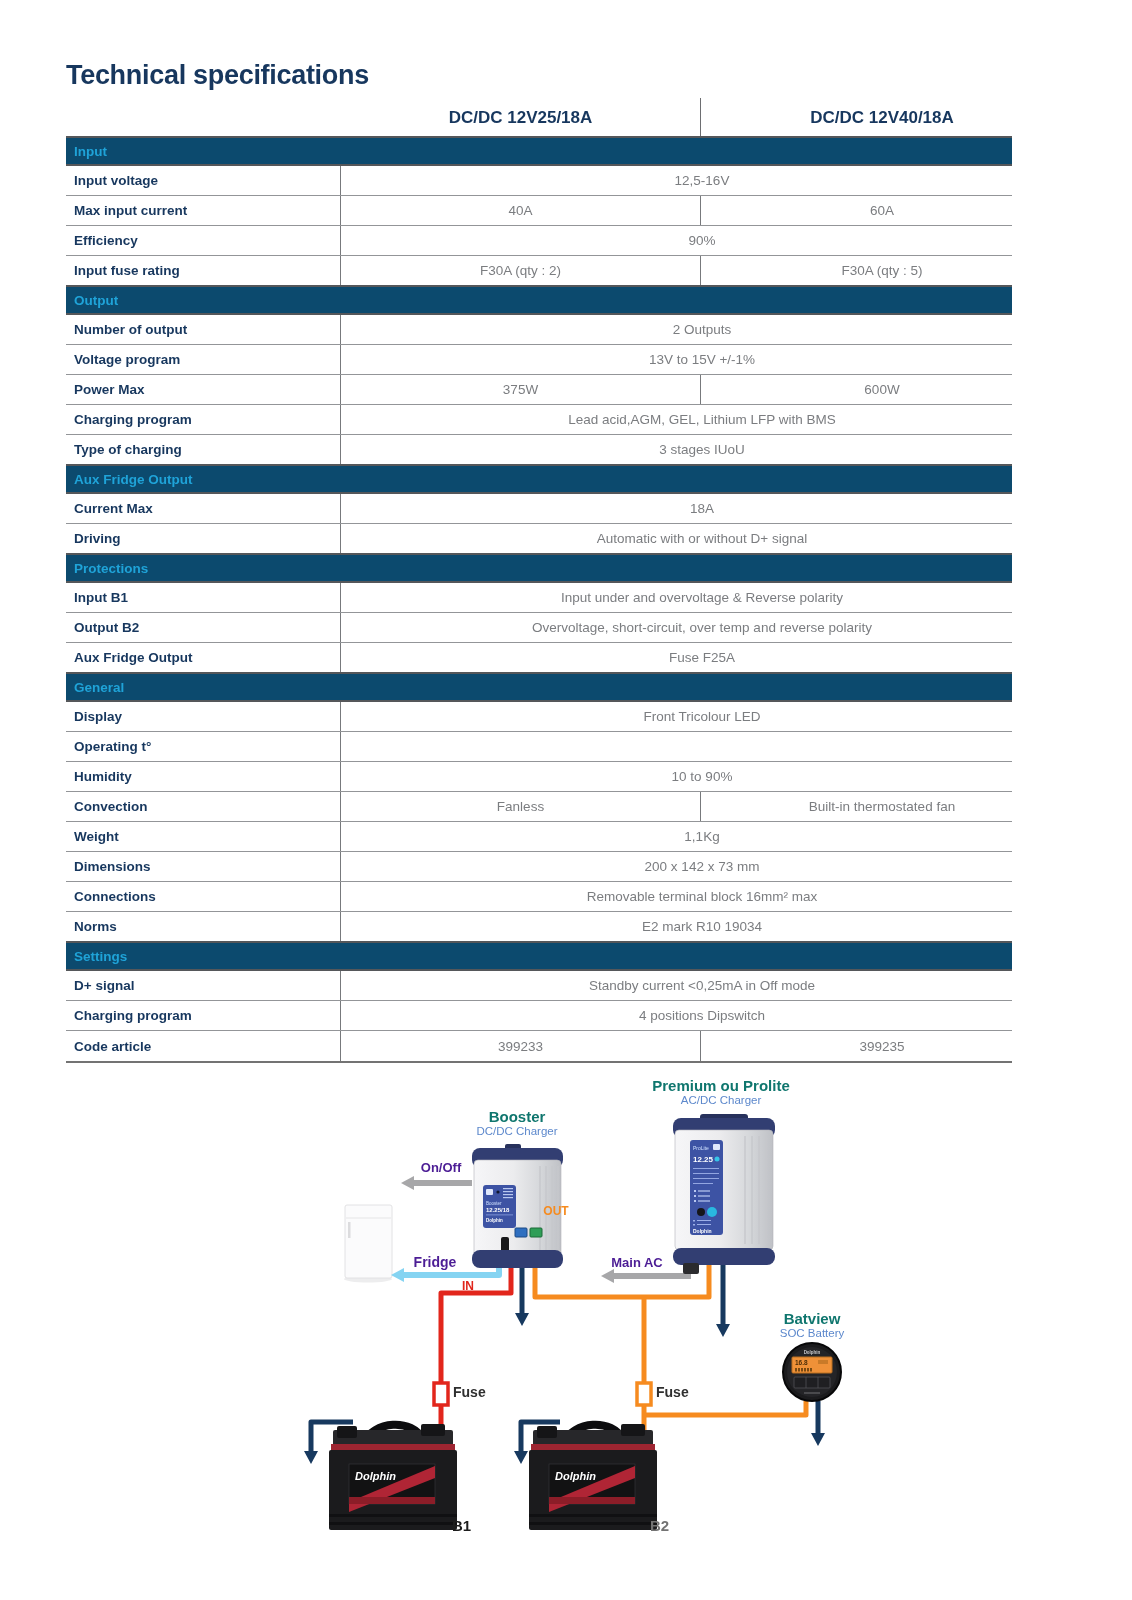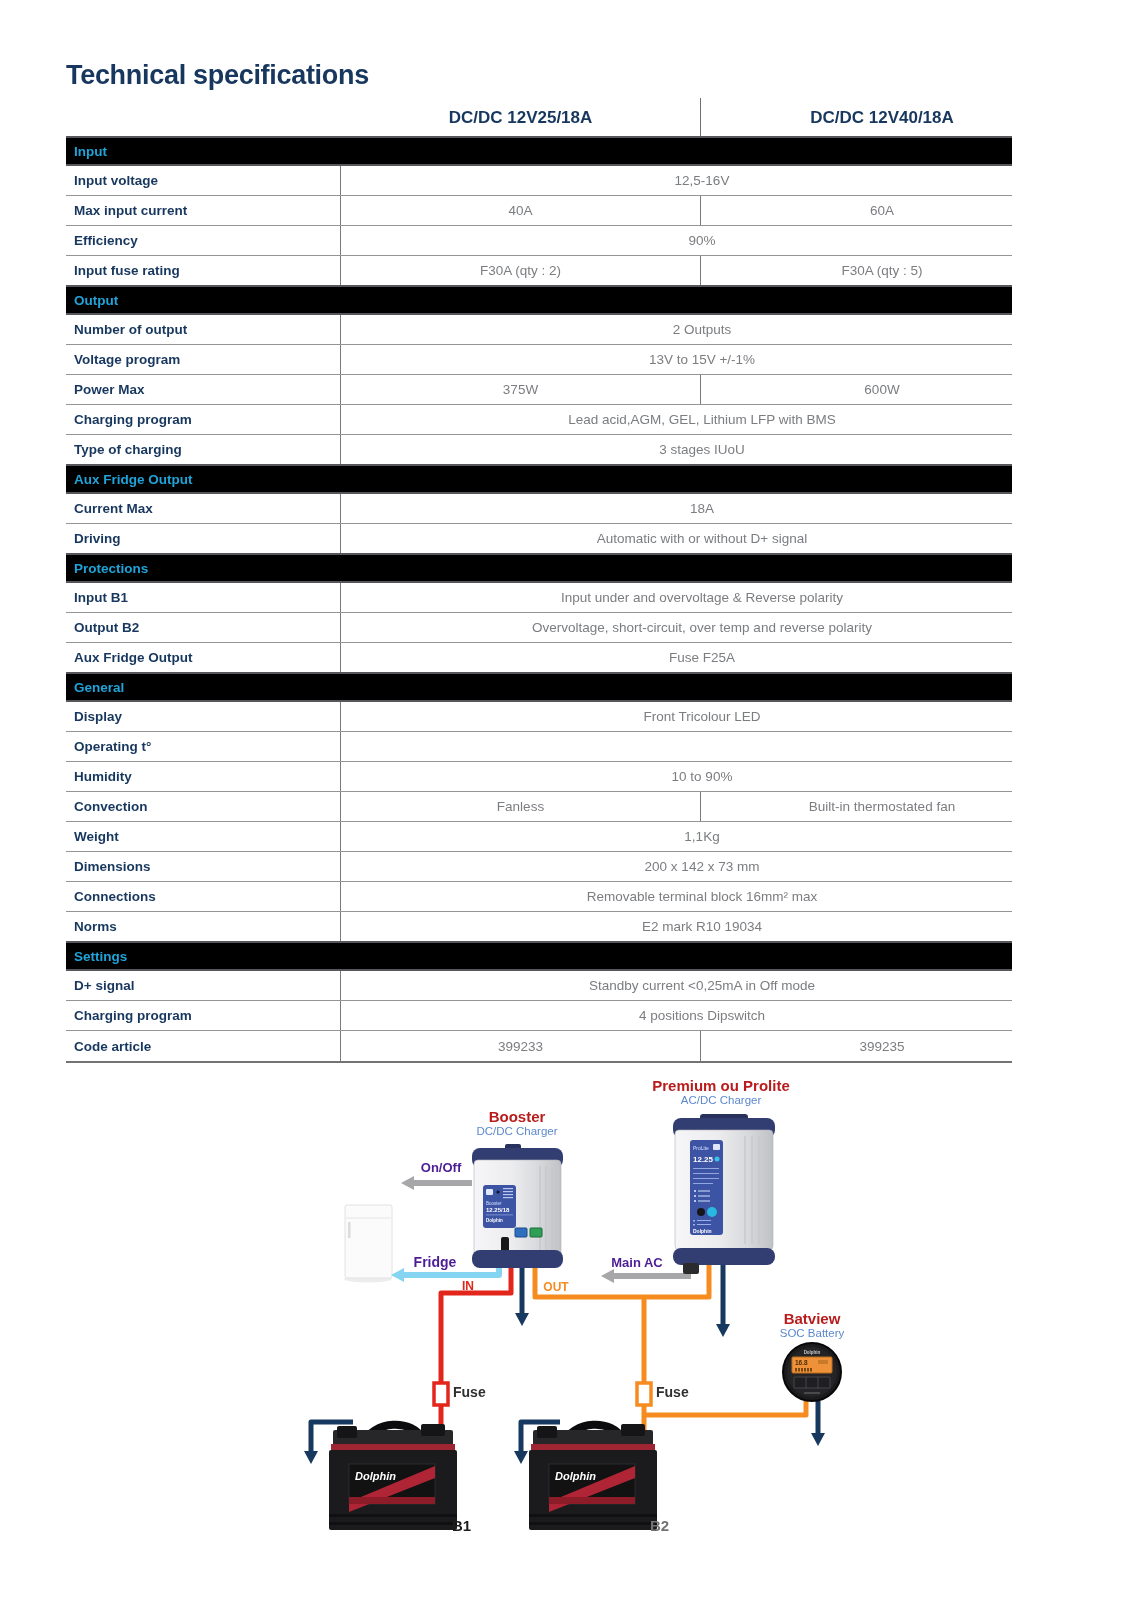--- a/index.html
+++ b/index.html
@@ -13,49 +13,49 @@
 
   
   .spec-table { position:absolute; left:66px; top:98px; width:997px; border-bottom:2px solid #737373; }
   .thead { display:flex; height:39px; align-items:center; }
   .th-spacer { width:275px; height:100%; }
   .th-col { height:100%; display:flex; align-items:center; justify-content:center;
             font-size:17px; font-weight:bold; color:#17375e; }
   .th-col1 { width:360px; border-right:1px solid #6d6e71; }
   .th-col2 { flex:1; }
 
-  .sect { height:30px; background:#000000; border-top:2px solid #55575a; border-bottom:2px solid #55575a;
+  .sect { height:30px; background:#0c4a6e; border-top:2px solid #55575a; border-bottom:2px solid #55575a;
           margin-top:-1px; display:flex; align-items:center; padding-left:8px;
           color:#1fa3d8; font-weight:bold; font-size:13.5px; position:relative; z-index:2; }
   .row { display:flex; height:30px; border-bottom:1px solid #939598; }
   .row:last-child { border-bottom:none; }
   .cl { width:275px; display:flex; align-items:center; padding-left:8px;
         font-weight:bold; font-size:13.5px; color:#17375e; border-right:1px solid #77797c; }
   .cv, .cspan { display:flex; align-items:center; justify-content:center;
         font-size:13.5px; color:#7b7d80; }
   .cv1 { width:360px; border-right:1px solid #77797c; }
   .cv2 { flex:1; }
   .cspan { flex:1; }
 
   
   .dlbl { position:absolute; transform:translateX(-50%); text-align:center; white-space:nowrap; }
-  .dev-title { font-size:15px; font-weight:bold; color:#b91c1c; line-height:17px; }
+  .dev-title { font-size:15px; font-weight:bold; color:#0f766e; line-height:17px; }
   .dev-sub { font-size:11.5px; color:#5c88cc; line-height:13px; }
   .wire-lbl { font-size:13px; font-weight:bold; color:#4c1d95; }
   .wire-lbl-left { position:absolute; font-size:14px; font-weight:bold; color:#2f2f2f; white-space:nowrap; }
   .in-lbl { font-size:12px; font-weight:bold; color:#e0251b; }
   .out-lbl { font-size:12px; font-weight:bold; color:#f68b1f; }
   #lbl-booster { left:517px; top:1108px; }
   #lbl-premium { left:721px; top:1077px; }
   #lbl-batview { left:812px; top:1310px; }
   #lbl-onoff { left:441px; top:1160px; }
   #lbl-fridge { left:435px; top:1254px; font-size:14px; }
   #lbl-mainac { left:637px; top:1255px; }
   #lbl-in  { left:468px; top:1279px; }
-  #lbl-out { left:556px; top:1280px; }
+  #lbl-out { left:556px; top:1204px; }
   #lbl-fuse1 { left:453px; top:1384px; }
   #lbl-fuse2 { left:656px; top:1384px; }
   #lbl-b1 { left:452px; top:1517px; font-size:15px; font-weight:bold; color:#1d1d1d; position:absolute; }
   #lbl-b2 { left:650px; top:1517px; font-size:15px; font-weight:bold; color:#737373; position:absolute; }
 
   .diagram-svg { position:absolute; left:0; top:1080px; }
 </style>
 </head>
 <body>
 

